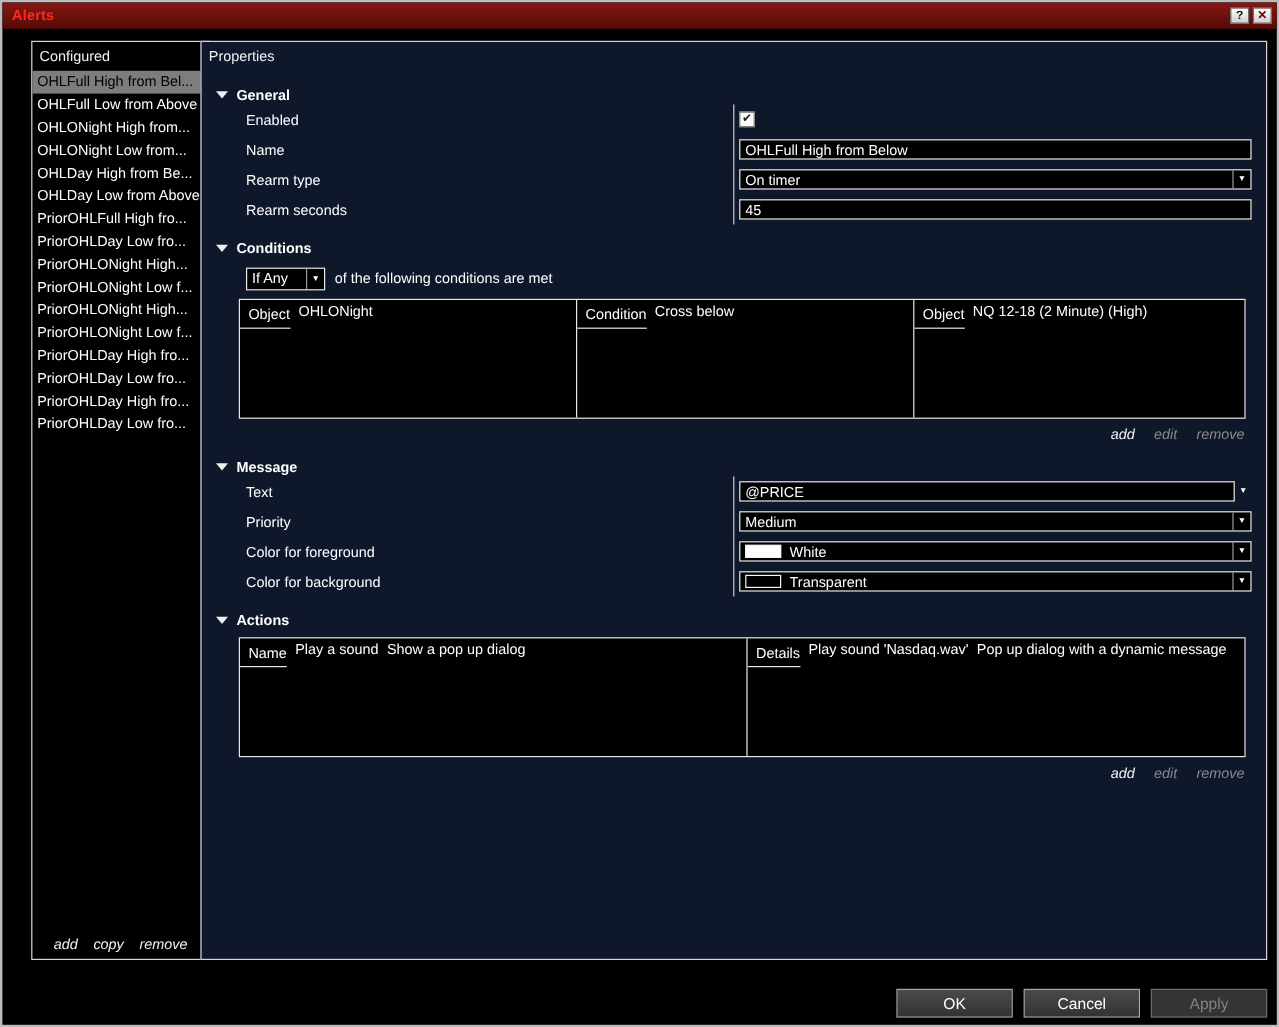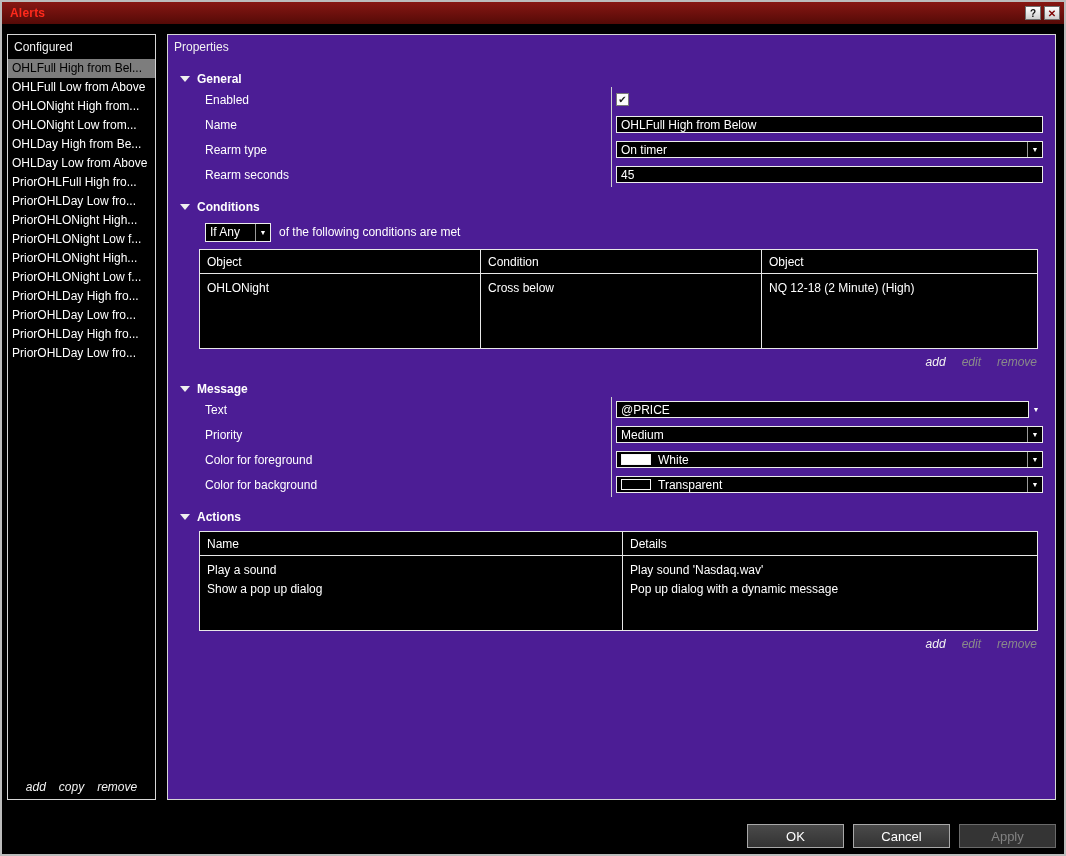--- a/index.html
+++ b/index.html
@@ -14,24 +14,24 @@
               background:linear-gradient(to bottom,#871713,#550a07);
               display:flex; align-items:center; padding:0 4px 0 8px; }
   .title { color:#ff2a1c; font-size:12px; font-weight:bold; letter-spacing:.2px; }
   .tb-btns { margin-left:auto; display:flex; gap:3px; }
   .tb-btn { width:16px; height:14px; background:linear-gradient(#ffffff,#cfcfcf);
             border:1px solid #6f6f6f; color:#111; font-size:10px; font-weight:bold;
             display:flex; align-items:center; justify-content:center; cursor:default; }
   .tb-btn.close { color:#7c0000; }
 
   
-  .left-panel { position:absolute; left:5px; top:32px; width:149px; height:766px;
+  .left-panel { position:absolute; left:24px; top:32px; width:149px; height:766px;
                 border:1px solid #d6d6d6; background:#000; }
   .right-panel { position:absolute; left:165px; top:32px; right:8px; height:766px;
-                 border:1px solid #d6d6d6; background:#4c1d95; overflow:hidden; }
+                 border:1px solid #d6d6d6; background:#0f172a; overflow:hidden; }
   .panel-header { height:24px; line-height:24px; padding-left:6px; color:#f2f2f2; font-size:12px; }
 
   
   .list-item { height:19px; line-height:19px; padding-left:4px; font-size:12px; color:#fff;
                white-space:nowrap; overflow:hidden; cursor:default; }
   .list-item.selected { background:#7d7d7d; color:#000; }
   .left-links { position:absolute; left:0; right:0; bottom:5px; display:flex;
                 justify-content:center; gap:13px; font-size:12px; font-style:italic; }
 
   
@@ -63,21 +63,21 @@
   .swatch.white { background:#ffffff; }
 
   
   .cond-row { display:flex; align-items:center; height:30px; margin:2px 0 0 37px; gap:8px;
               color:#fff; font-size:12px; }
   .dropdown.small { width:66px; flex:none; height:19px; }
 
   
   .table { display:flex; margin:2px 17px 0 31px; height:100px; border:1px solid #e8e8e8;
            background:#000; }
-  .t-col { display:flex; flex-direction:column; overflow:hidden; }
+  .t-col { display:flex; overflow:hidden; }
   .t-col + .t-col { border-left:1px solid #e8e8e8; }
   .t-head { height:24px; line-height:24px; padding-left:7px; color:#fff; font-size:12px;
             border-bottom:1px solid #e8e8e8; margin-bottom:5px; flex-shrink:0; }
   .t-cell { height:19px; line-height:19px; padding-left:7px; color:#fff; font-size:12px;
             white-space:nowrap; overflow:hidden; }
   .c1 { width:280px; } .c2 { width:281px; } .cflex { flex:1; }
   .a1 { width:422px; }
 
   .links-row { display:flex; justify-content:flex-end; gap:16px; margin:6px 18px 0 0;
                font-size:12px; font-style:italic; }

